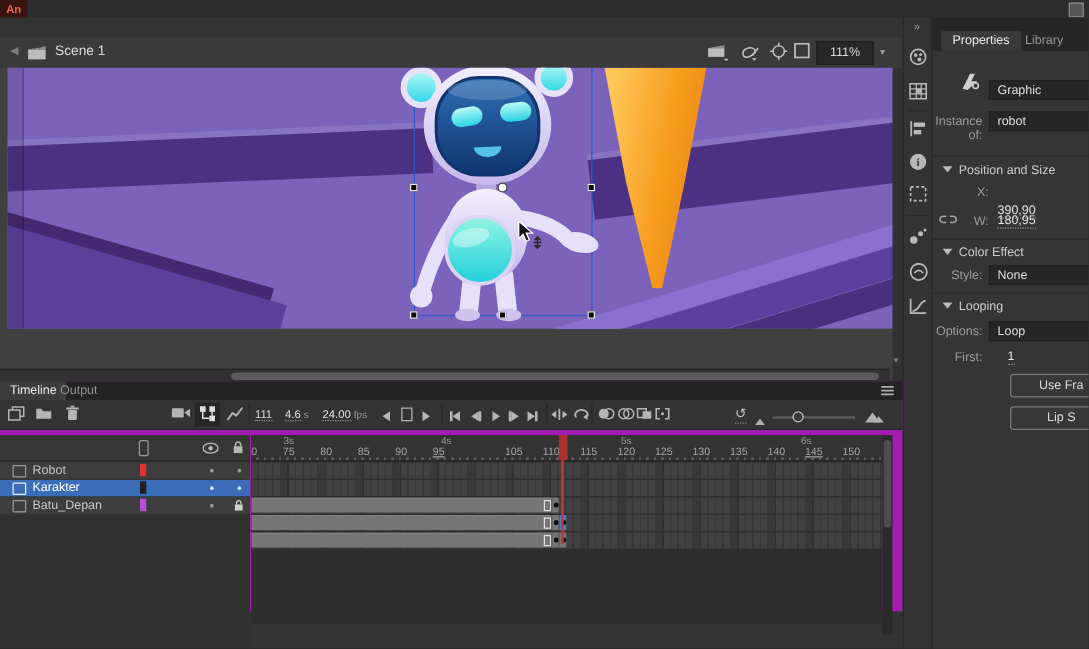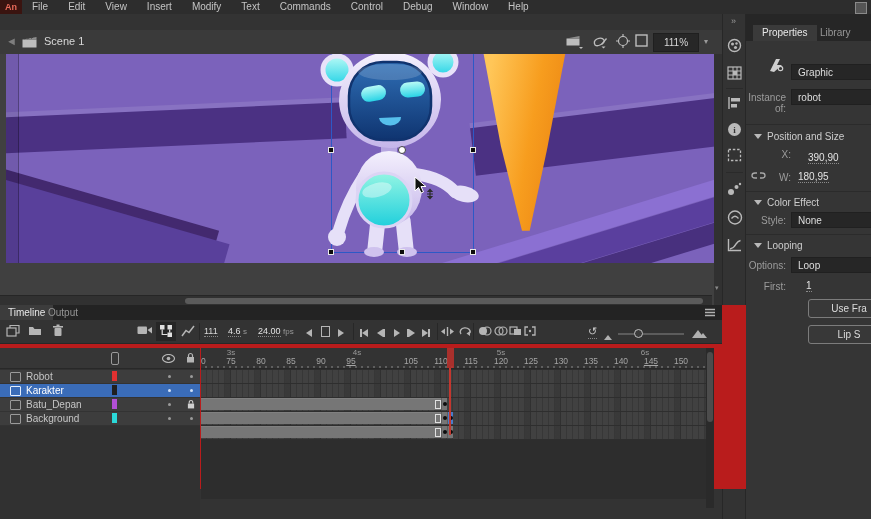--- a/index.html
+++ b/index.html
@@ -48,21 +48,21 @@
   .ptab.off{color:#979797;}
   #propBody{position:absolute;left:0;top:27px;width:126px;height:478px;background:#353535;}
   .plabel{position:absolute;color:#9c9c9c;text-align:right;}
   .pfield{position:absolute;left:45px;width:95px;height:16px;background:#262626;border:1px solid #202020;color:#dedede;line-height:16px;padding-left:6px;box-sizing:border-box;}
   .hot{color:#e2e2e2;border-bottom:1px dotted #8a8a8a;}
   .sechead{position:absolute;left:8px;color:#cdcdcd;}
   .tri{display:inline-block;width:0;height:0;border-left:4px solid transparent;border-right:4px solid transparent;border-top:5px solid #b9b9b9;margin-right:5px;vertical-align:1px;}
   .pdiv{position:absolute;left:0;width:126px;border-top:1px solid #2b2b2b;}
   .pbtn{position:absolute;left:62px;width:80px;height:17px;border:1px solid #7c7c7c;border-radius:3px;background:#383838;color:#dcdcdc;text-align:center;line-height:17px;}
   
-  #timeline{position:absolute;left:0;top:305px;width:722px;height:184px;background:#b91c1c;padding-left:24px;}
+  #timeline{position:absolute;left:0;top:305px;width:722px;height:184px;background:#a21caf;}
   #tlTabs{position:absolute;left:0;top:0;width:722px;height:15px;background:#232323;}
   .ttab{position:absolute;top:0;height:15px;padding:0 8px;line-height:15px;font-size:10px;}
   .ttab.on{background:#3c3c3c;color:#e8e8e8;}
   .ttab.off{left:40px;color:#949494;}
   #tlbar{position:absolute;left:0;top:15px;width:722px;height:23px;background:#333;border-bottom:1px solid #282828;}
   .ticon{position:absolute;top:4px;color:#b5b5b5;font-size:9px;line-height:14px;}
   .tsep{position:absolute;top:3px;height:17px;border-left:1px solid #272727;}
   .tnum{position:absolute;top:6px;font-size:9px;color:#d8d8d8;}
   .tnum small{color:#9a9a9a;font-size:8px;}
   .tri-l{display:inline-block;width:0;height:0;border-top:4px solid transparent;border-bottom:4px solid transparent;border-right:6px solid #b5b5b5;}
@@ -102,33 +102,20 @@
   #tlvthumb{position:absolute;left:1px;top:4px;width:6px;height:70px;background:#4c4c4c;border-radius:3px;}
   #tlmenu{position:absolute;left:704px;top:3px;}
 </style>
 </head>
 <body>
 
 <div id="root">
 
   <div id="menubar">
     <span id="applogo">An</span>
-    <nav id="menu-items" style="display:flex;">
-        <span class="mitem">File</span>
-        <span class="mitem">Edit</span>
-        <span class="mitem">View</span>
-        <span class="mitem">Insert</span>
-        <span class="mitem">Modify</span>
-        <span class="mitem">Text</span>
-        <span class="mitem">Commands</span>
-        <span class="mitem">Control</span>
-        <span class="mitem">Debug</span>
-        <span class="mitem">Window</span>
-        <span class="mitem">Help</span>
-      </nav>
     <span id="winicon"></span>
   </div>
 
 
   <div id="scenebar">
     <span id="backarrow">◄</span>
     <span class="sbicon" style="left:22px;top:6px;">
       <svg width="15" height="12" viewBox="0 0 15 12">
           <rect x="0.5" y="3.5" width="14" height="8" fill="#bdbdbd"></rect>
           <path d="M0.5 3.5 L14.5 1 L14.5 3.5 Z" fill="#8d8d8d"></path>
@@ -322,21 +309,21 @@
             <circle cx="12.5" cy="11.5" r="2.2" fill="none" stroke="#cfcfcf" stroke-width="1.2"></circle>
           </svg>
       </span>
       <div class="pfield" style="top:23px;">Graphic</div>
       <span class="plabel" style="left:0;top:51px;width:40px;">Instance of:</span>
       <div class="pfield" style="top:48px;">robot</div>
       <div class="pdiv" style="top:83px;"></div>
 
       <div class="sechead" style="top:90px;"><span class="tri"></span><span>Position and Size</span></div>
       <span class="plabel" style="left:20px;top:108px;width:25px;">X:</span>
-      <span class="abs hot" style="left:52px;top:111px;margin-left:10px;">390,90</span>
+      <span class="abs hot" style="left:52px;top:122px;">390,90</span>
       <span class="abs" style="left:5px;top:128px;">
         <svg width="15" height="13" viewBox="0 0 15 13">
             <path d="M6 4 H4 A3 2.5 0 0 0 4 9 H6" fill="none" stroke="#a8a8a8" stroke-width="1.3"></path>
             <path d="M9 4 H11 A3 2.5 0 0 1 11 9 H9" fill="none" stroke="#a8a8a8" stroke-width="1.3"></path>
           </svg>
       </span>
       <span class="plabel" style="left:20px;top:131px;width:25px;">W:</span>
       <span class="abs hot" style="left:52px;top:130px;">180,95</span>
       <div class="pdiv" style="top:150px;"></div>
 
@@ -502,27 +489,20 @@
             <span class="lname">Batu_Depan</span>
             <span class="lswatch" style="background: rgb(178, 79, 214);"></span>
             <span class="ldot" style="left: 168px;"></span>
             <span style="position: absolute; left: 187px; top: 1px;">
               <svg width="8" height="10" viewBox="0 0 9 11">
                 <rect x="1" y="5" width="7" height="5.5" fill="#cfcfcf"></rect>
                 <path d="M2.5 5 V3.5 A2 2 0 0 1 6.5 3.5 V5" fill="none" stroke="#cfcfcf" stroke-width="1.2"></path>
               </svg>
             </span>
           </div>
-          <div class="lrow">
-            <span class="licon"></span>
-            <span class="lname">Background</span>
-            <span class="lswatch" style="background: rgb(43, 217, 217);"></span>
-            <span class="ldot" style="left: 168px;"></span>
-            <span class="ldot" style="left: 190px;"></span>
-          </div>
         </div>
     </div>
 
     <div id="fstrip">
       <div id="ruler">
         <div id="ruler-seconds">
             <span class="snum" style="left: 22px;">3s</span>
             <span class="snum" style="left: 148px;">4s</span>
             <span class="snum" style="left: 292px;">5s</span>
             <span class="snum" style="left: 436px;">6s</span>

